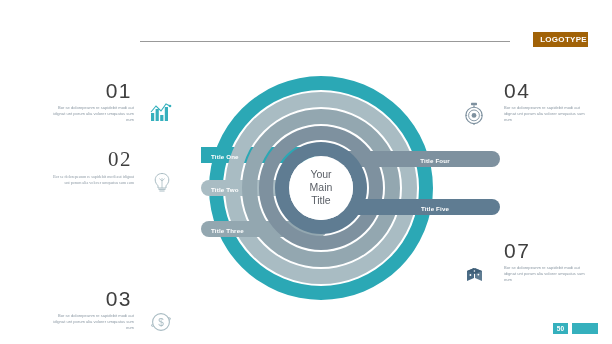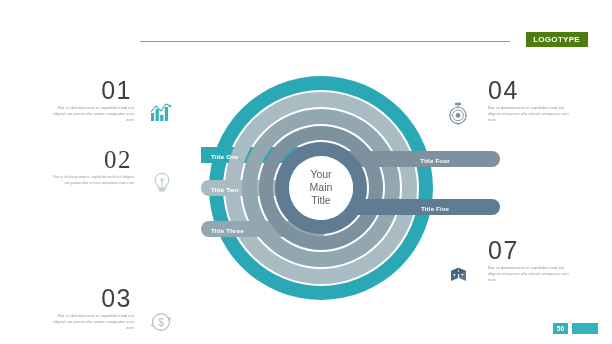--- a/index.html
+++ b/index.html
@@ -21,48 +21,48 @@
     white-space:nowrap;
   }
   #title-main{color:#1a1a1a;}
   #title-sub{color:#b3b3b3;margin-left:3px;}
   #header-rule{
     position:absolute;left:140px;top:41px;width:370px;height:1px;
     background:#999999;
   }
   #logotype{
     position:absolute;right:24px;top:32px;
-    background:#4d7c0f;color:#ffffff;
+    background:#a16207;color:#ffffff;
     font-size:8px;font-weight:bold;letter-spacing:0.3px;
-    padding:3px 8px 3px 7px;
+    padding:3px 1px 3px 7px;
     line-height:9px;
   }
 
   
   .side-item{position:absolute;height:64px;}
   .side-num{
     position:absolute;top:0;
-    font-size:25px;color:#3f3f3f;font-weight:400;
+    font-size:21px;color:#3f3f3f;font-weight:400;
     letter-spacing:1.5px;line-height:25px;
   }
   .side-body{
     position:absolute;top:27px;
     font-size:4.1px;line-height:6.2px;color:#8d9aa5;
     width:86px;
   }
   .side-icon{position:absolute;}
 
   
   .left-item{left:48px;width:128px;}
   .left-item .side-num{right:44px;text-align:right;}
   .left-item .side-body{left:0;text-align:right;}
   .left-item .side-icon{right:4px;top:25px;}
 
   
-  .right-item{left:448px;width:130px;}
+  .right-item{left:464px;width:130px;}
   .right-item .side-num{left:40px;}
   .right-item .side-body{left:40px;text-align:left;}
   .right-item .side-icon{left:0px;top:24px;}
 
   #item-01{top:78px;}
   #item-02{top:147px;font-family:Liberation Serif, serif;}
   #item-03{top:238px;margin-top:48px;}
   #item-04{top:78px;}
   #item-05{top:238px;}
 

